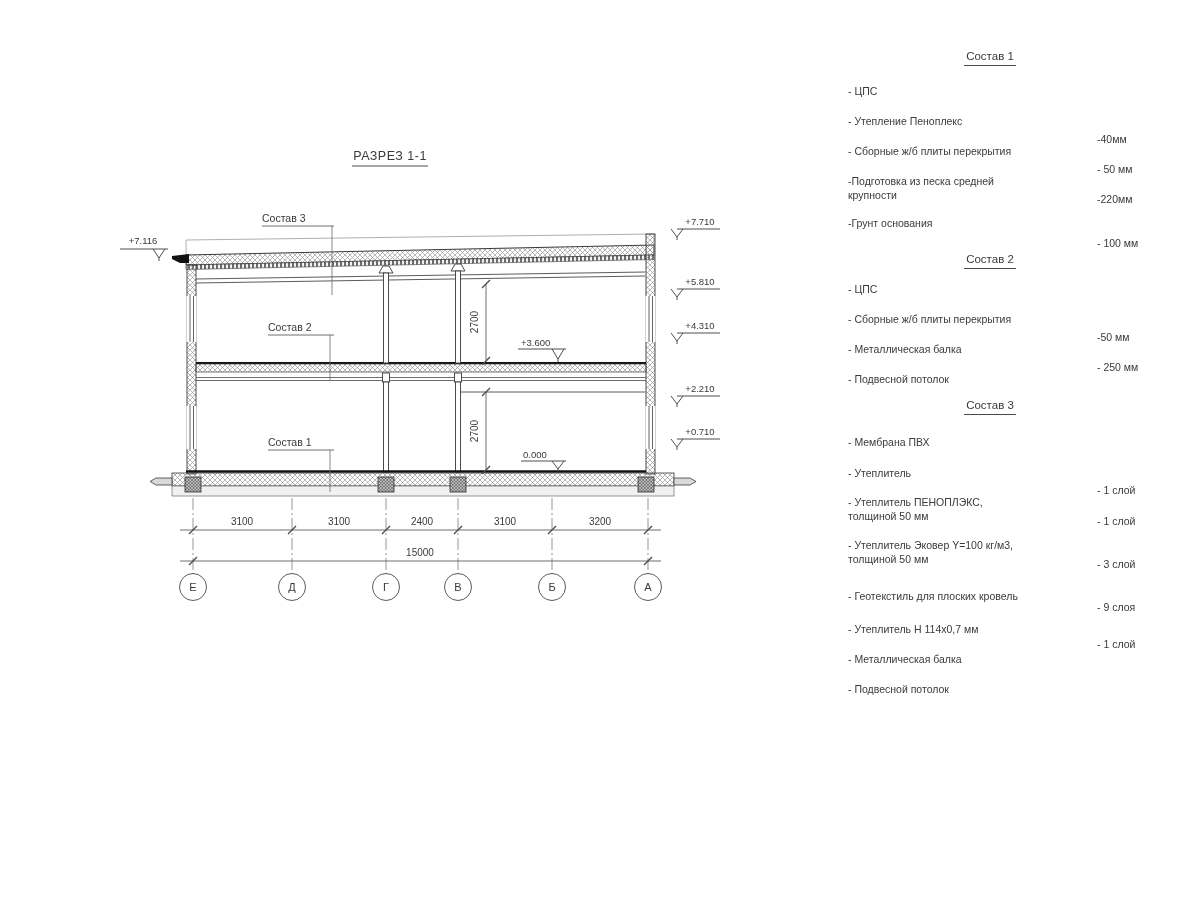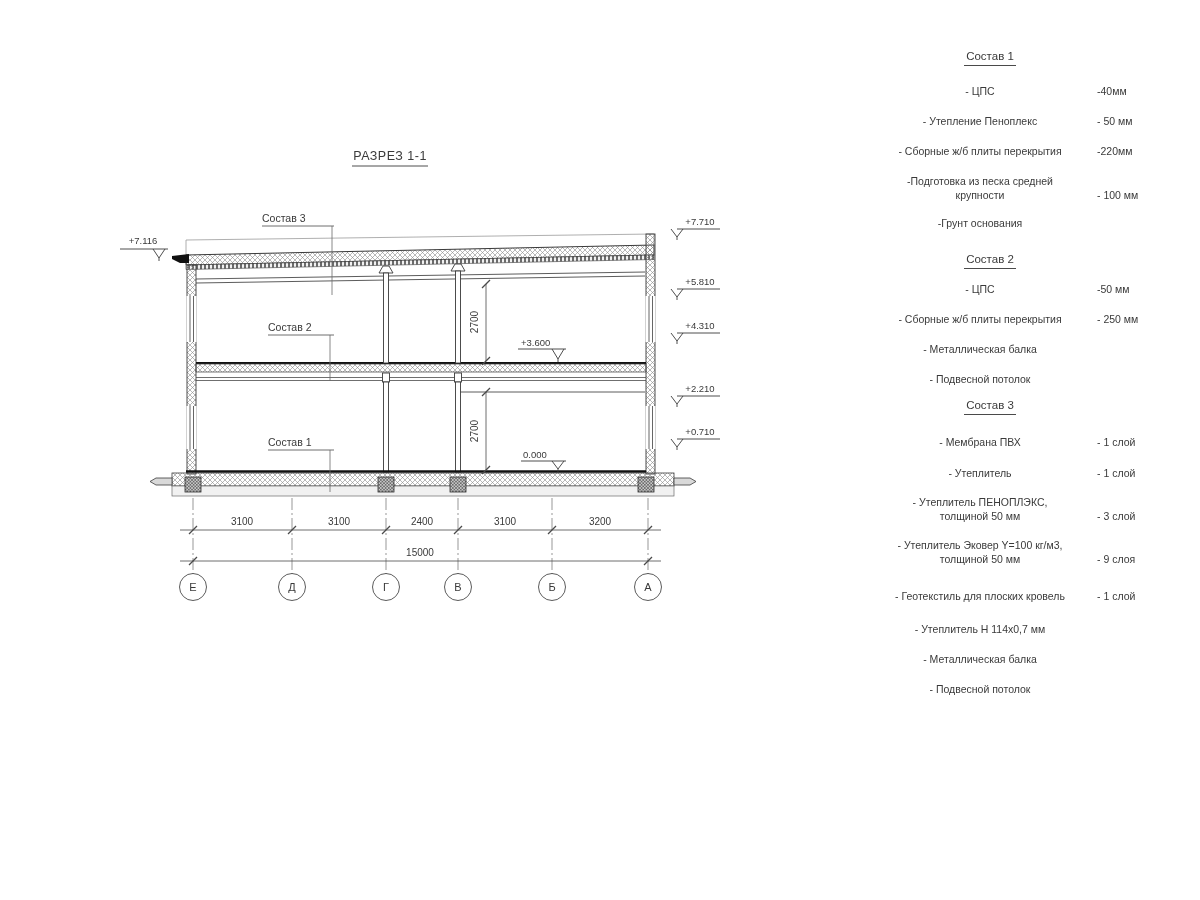--- a/index.html
+++ b/index.html
@@ -9,22 +9,22 @@
   svg text{font-family:"Liberation Sans", sans-serif;fill:#3a3a3a;}
   .t-title{font-size:12.5px;letter-spacing:.5px;}
   .t-mark{font-size:9.5px;}
   .t-dim{font-size:10px;}
   .t-axis{font-size:11px;}
   .t-callout{font-size:10.5px;}
   
   #panel{position:absolute;left:840px;top:0;width:320px;height:900px;font-size:10.5px;line-height:13.5px;}
   .sec-header{position:absolute;left:0;width:300px;text-align:center;font-size:11.5px;}
   .sec-header span{display:inline-block;border-bottom:1px solid #4a4a4a;padding:0 2px 1px 2px;}
-  .item-n{position:absolute;left:15px;width:250px;white-space:nowrap;text-align:center;}
-  .item-v{position:absolute;left:257px;white-space:nowrap;}
+  .item-n{position:absolute;left:8px;width:250px;white-space:nowrap;}
+  .item-v{position:absolute;left:257px;white-space:nowrap;margin-top:48px;}
 </style>
 </head>
 <body>
 
 <div id="page">
 
   <svg id="drawing" width="790" height="660" viewBox="0 0 790 660">
     <defs>
       <pattern id="xh" width="5" height="5" patternUnits="userSpaceOnUse">
         <path d="M0 5 L5 0 M0 0 L5 5" stroke="#8a8a8a" stroke-width="0.6"></path>

